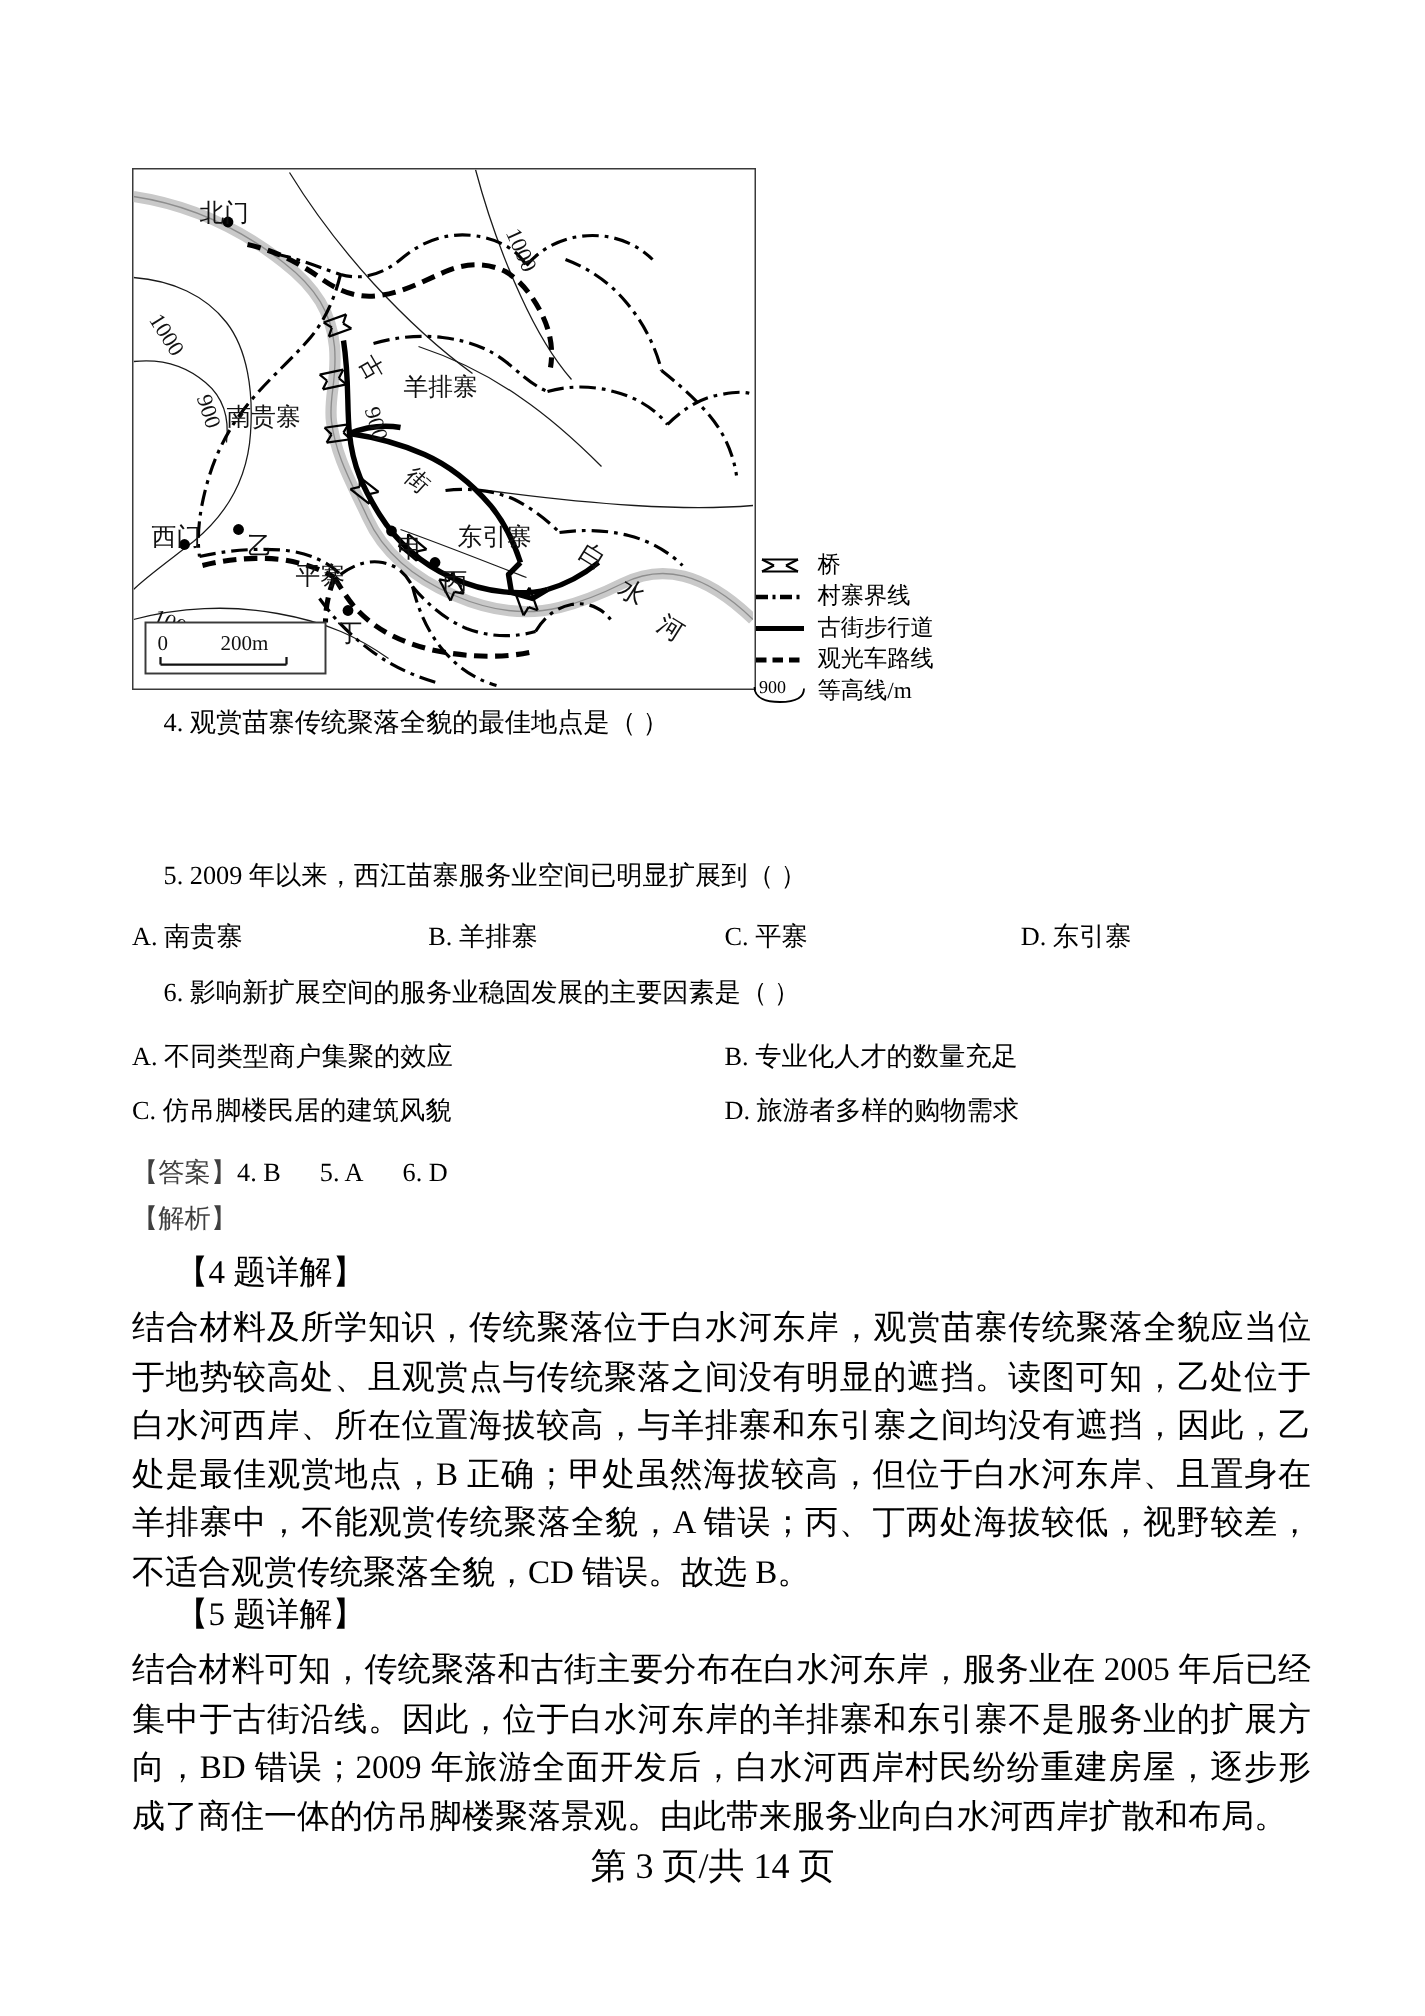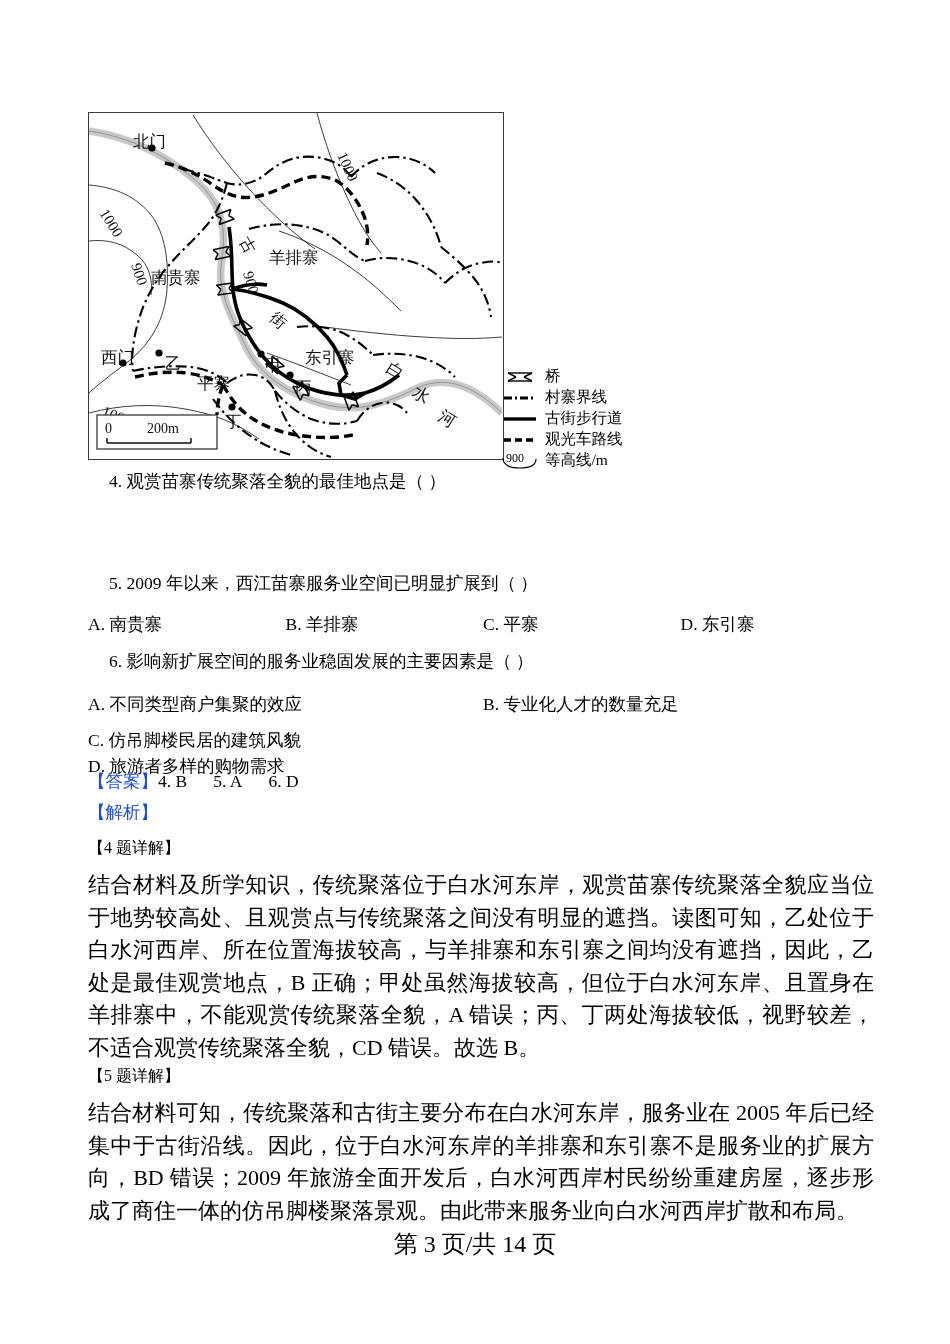--- a/index.html
+++ b/index.html
@@ -85,34 +85,35 @@
     width: 790px;
     display: flex;
     font-size: 17.5px;
     line-height: 26px;
     font-family: "Liberation Serif", "DejaVu Serif", serif;
   }
   .opt-4 > span { width: 25%; white-space: nowrap; }
   .opt-2 > span { width: 50%; white-space: nowrap; }
 
   
-  .tag-blue { color: #1d4ed8; }
+  .tag-blue { color: #404040; }
   .ans-line {
     position: absolute;
     font-size: 17.5px;
     line-height: 26px;
     white-space: nowrap;
   }
   .ans-line .sp { display: inline-block; width: 26px; }
 
   .sec-head {
     position: absolute;
-    font-size: 16px;
+    font-size: 22px;
     line-height: 26px;
     white-space: nowrap;
+    margin-left: 29px;
   }
 
   .para {
     position: absolute;
     left: 88px;
     width: 786px;
     font-size: 22px;
     line-height: 32.5px;
     text-align: justify;
     text-justify: inter-ideograph;
@@ -382,21 +383,21 @@
     <span>B. 羊排寨</span>
     <span>C. 平寨</span>
     <span>D. 东引寨</span>
   </div>
 
   <div class="q-line" style="left:88px; top:648px;">6. 影响新扩展空间的服务业稳固发展的主要因素是（     ）</div>
   <div class="opt-row opt-2" style="left:88px; top:691px;">
     <span>A. 不同类型商户集聚的效应</span>
     <span>B. 专业化人才的数量充足</span>
   </div>
-  <div class="opt-row opt-2" style="left:88px; top:727px;flex-direction:column;">
+  <div class="opt-row opt-2" style="left:88px; top:727px;">
     <span>C. 仿吊脚楼民居的建筑风貌</span>
     <span>D. 旅游者多样的购物需求</span>
   </div>
 
   <div class="ans-line" style="left:88px; top:768px;">
     <span class="tag-blue">【答案】</span><span>4. B</span><span class="sp"></span><span>5. A</span><span class="sp"></span><span>6. D</span>
   </div>
 
   <div class="ans-line tag-blue" style="left:88px; top:799px;">【解析】</div>
 

